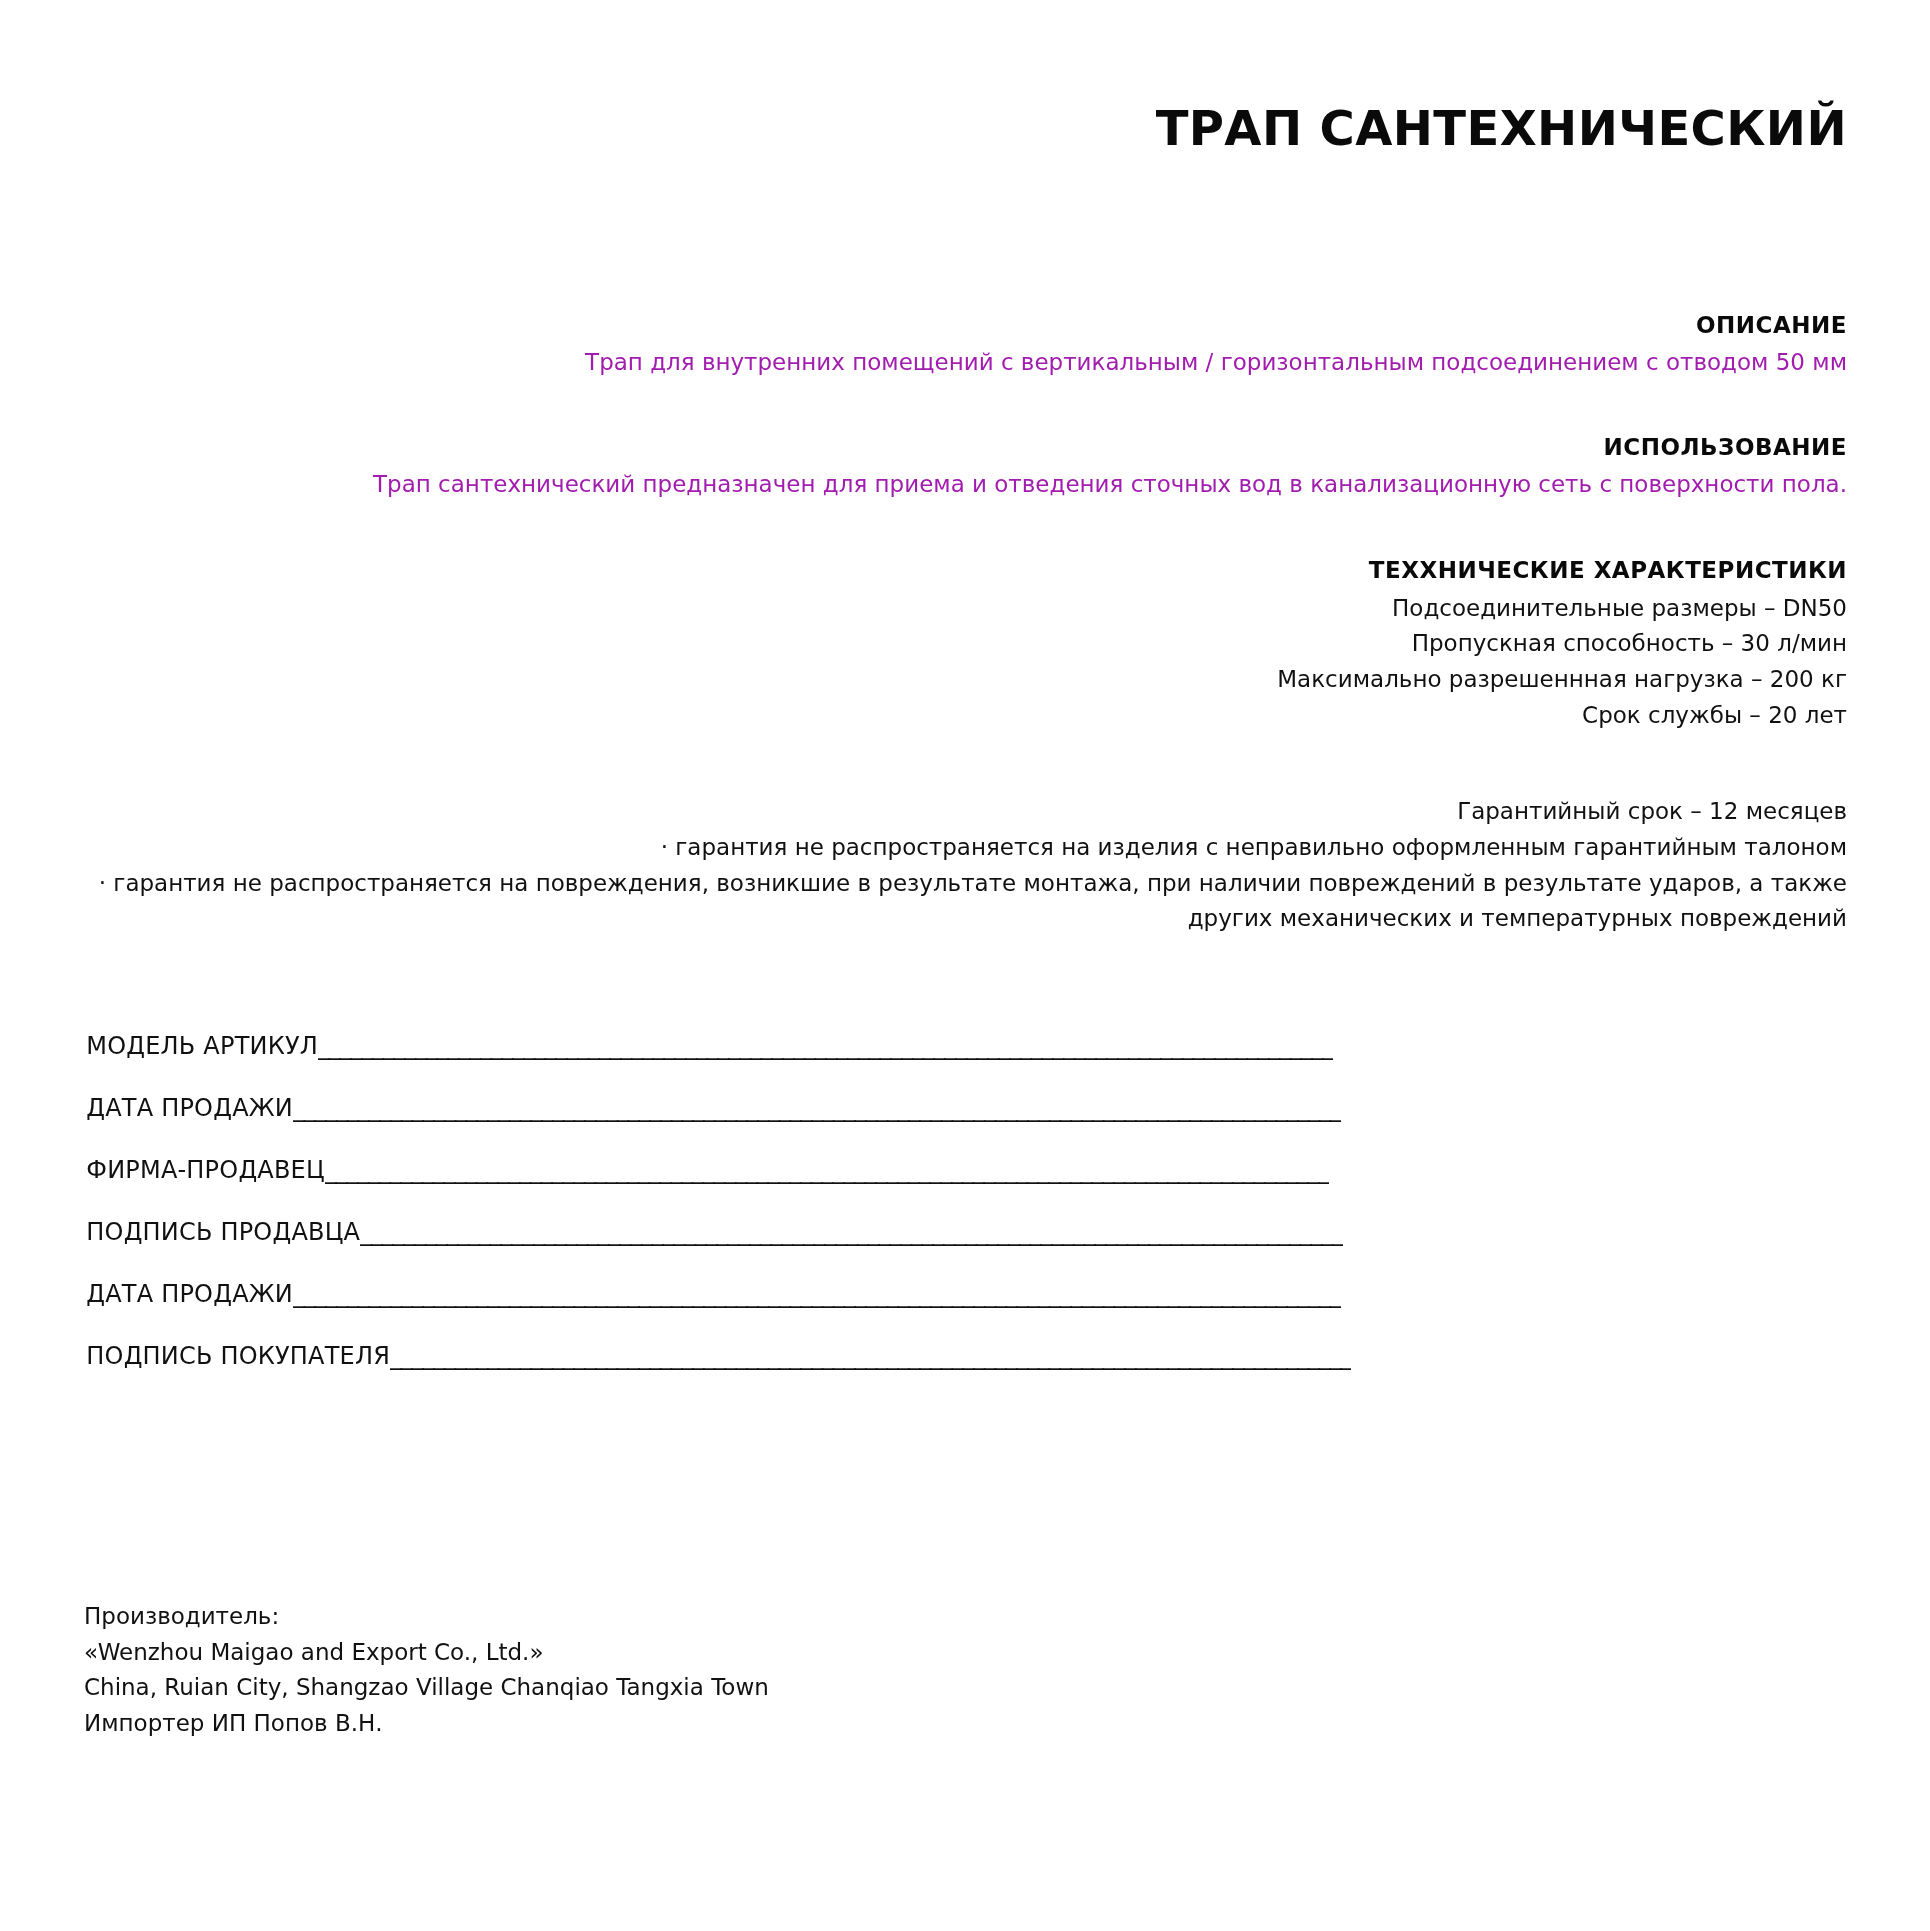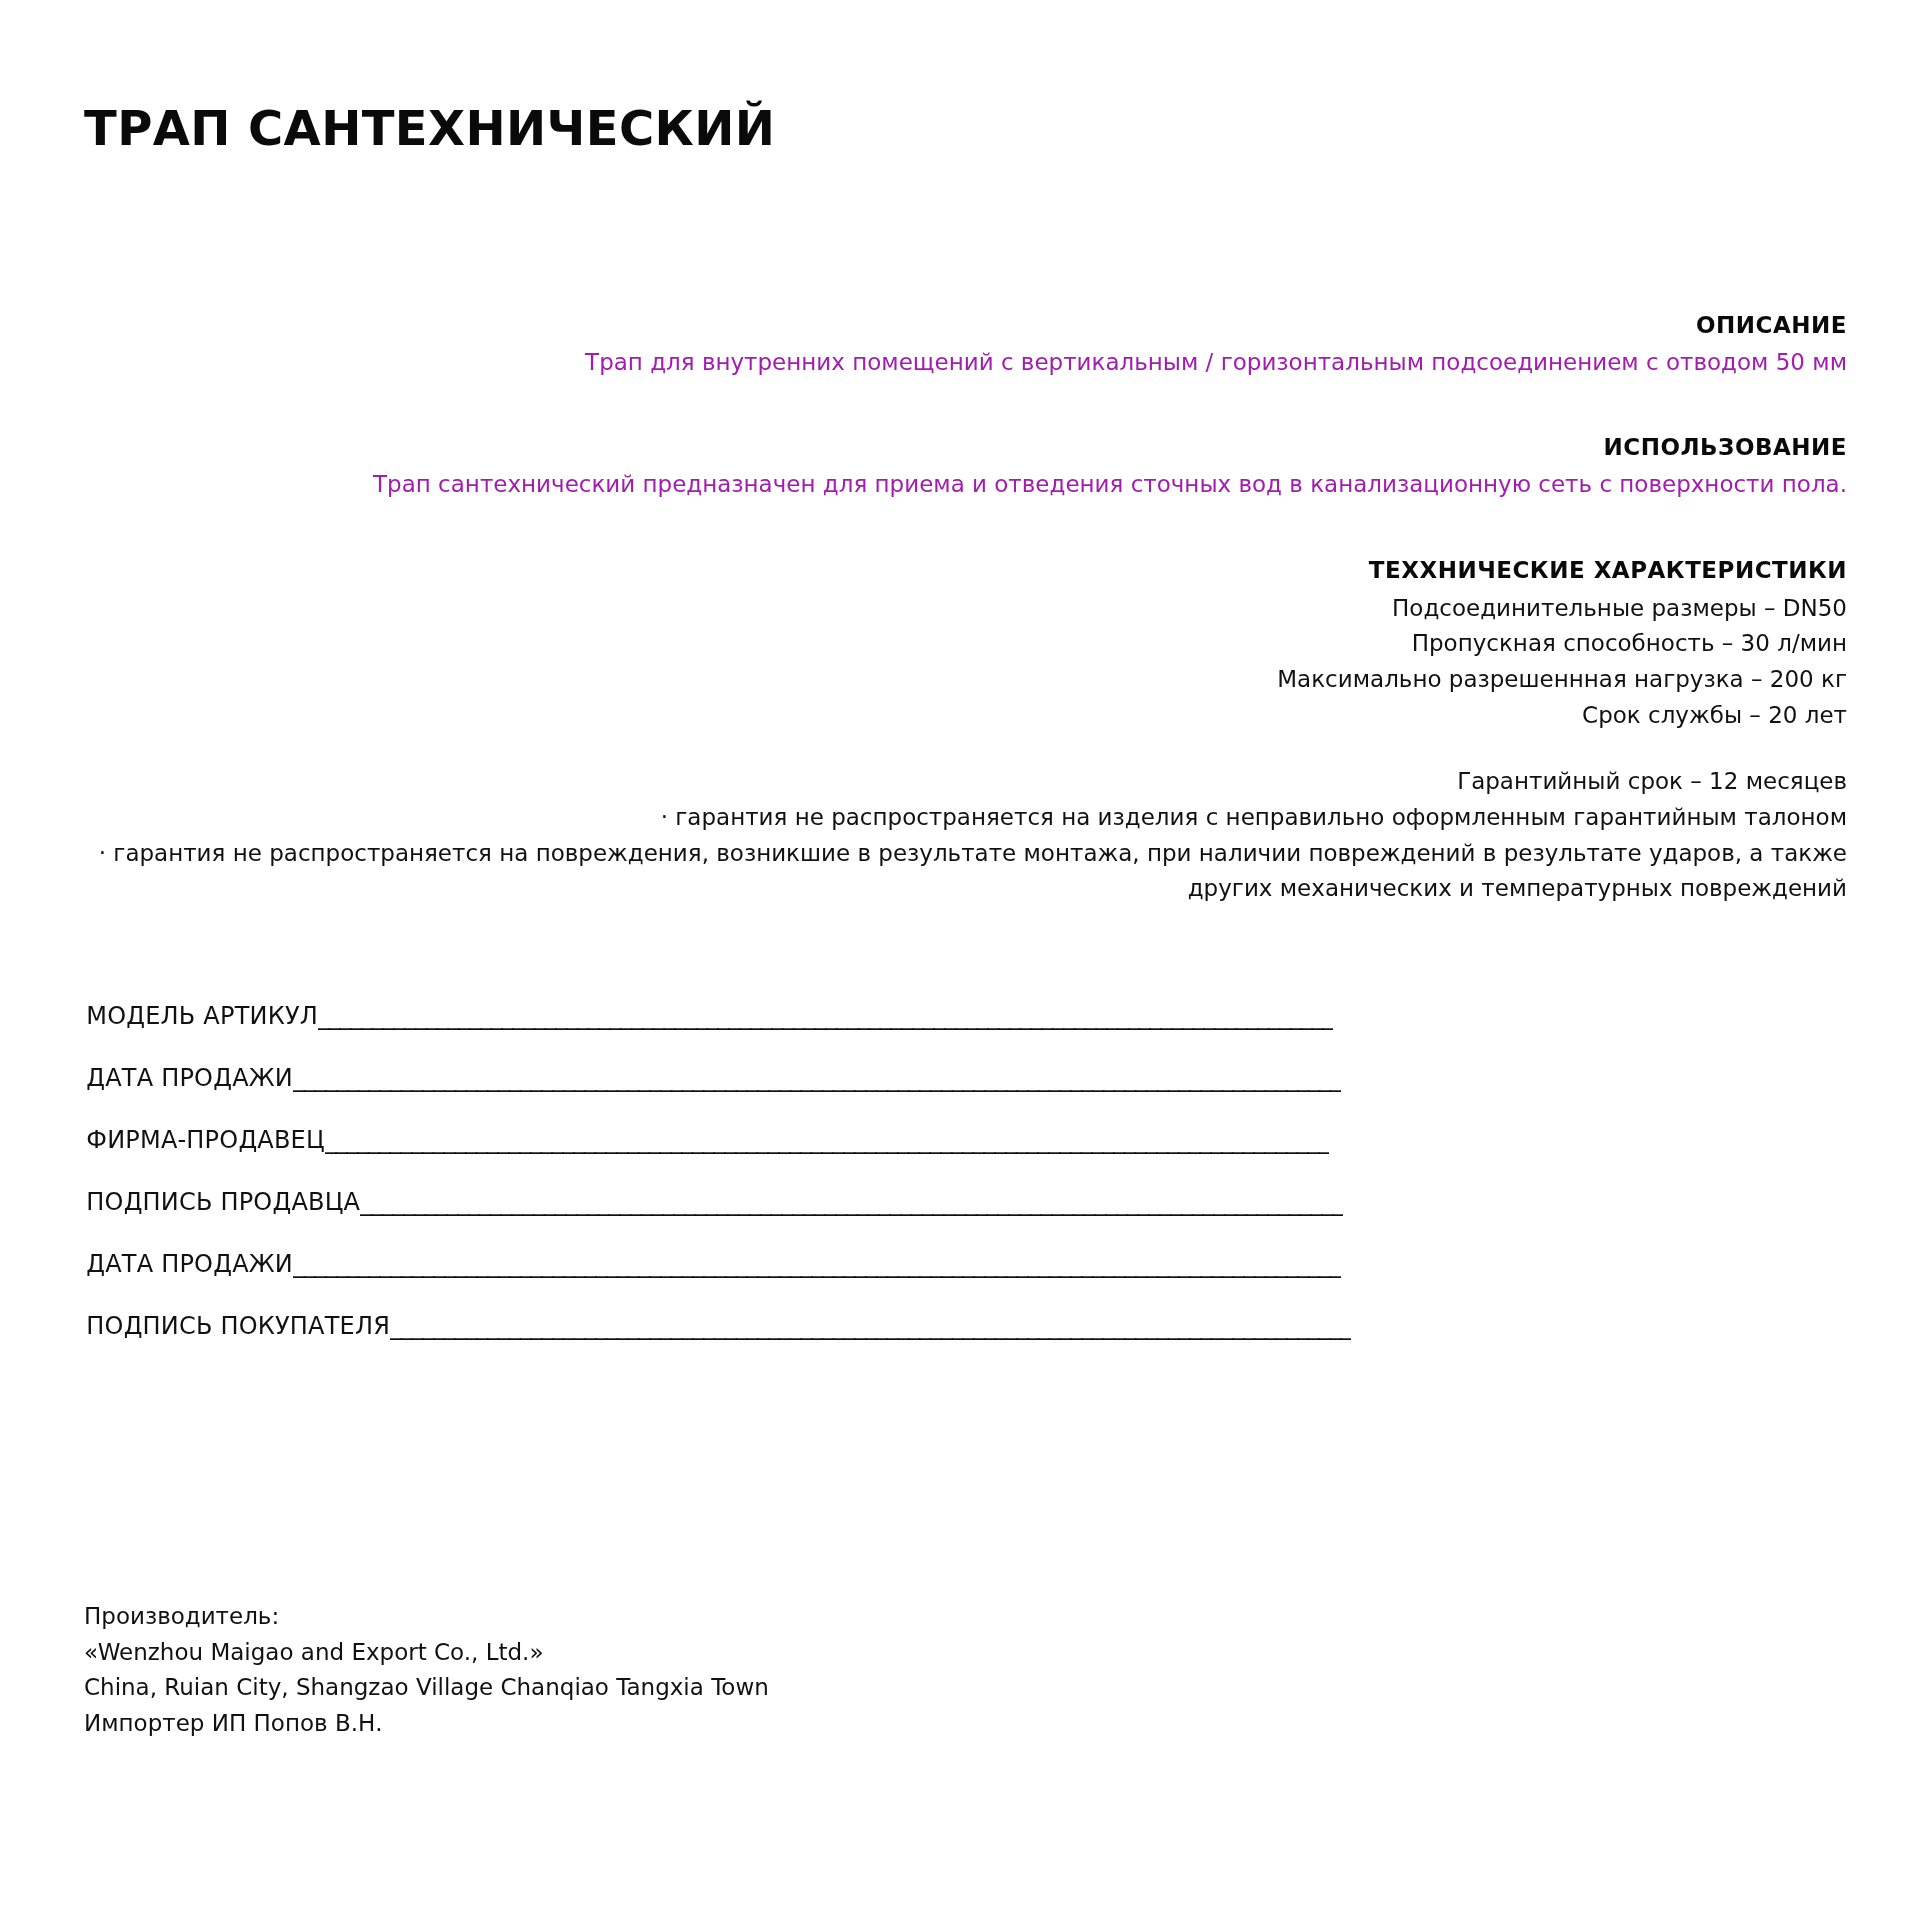--- a/index.html
+++ b/index.html
@@ -15,21 +15,21 @@
     -webkit-font-smoothing: antialiased;
   }
   .page {
     position: relative;
     width: 1931px;
     height: 1932px;
     box-sizing: border-box;
     padding: 0 84px;
   }
   .doc-title {
-    text-align: left;
+    text-align: right;
     font-size: 48px;
     font-weight: bold;
     letter-spacing: 0.4px;
     margin: 0;
     padding-top: 100px;
     color: #0a0a0a;
   }
   .section {
     margin-top: 0;
     text-align: right;
@@ -50,21 +50,21 @@
   }
   .block-description { margin-top: 156px; }
   .block-usage { margin-top: 56px; }
   .block-specs { margin-top: 56px; }
   .spec-line {
     font-size: 23px;
     line-height: 1.55;
     margin: 0;
     color: #111111;
   }
-  .block-warranty { margin-top: 31px; }
+  .block-warranty { margin-top: 61px; }
   .warranty-line {
     font-size: 23px;
     line-height: 1.55;
     margin: 0;
     color: #111111;
   }
   .warranty-bullet {
     font-size: 23px;
     line-height: 1.55;
     margin: 0;

